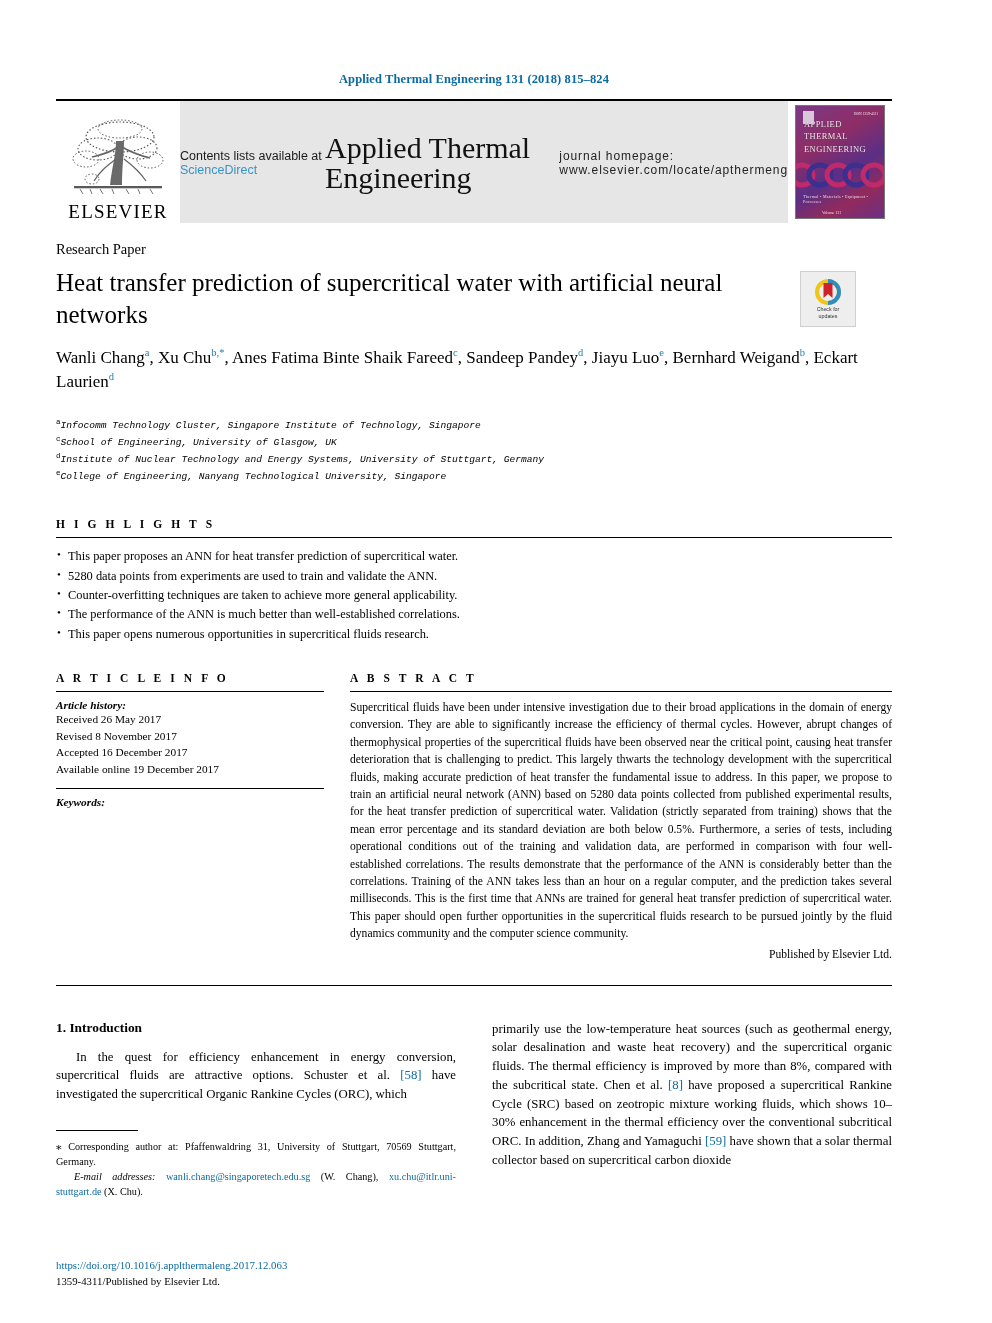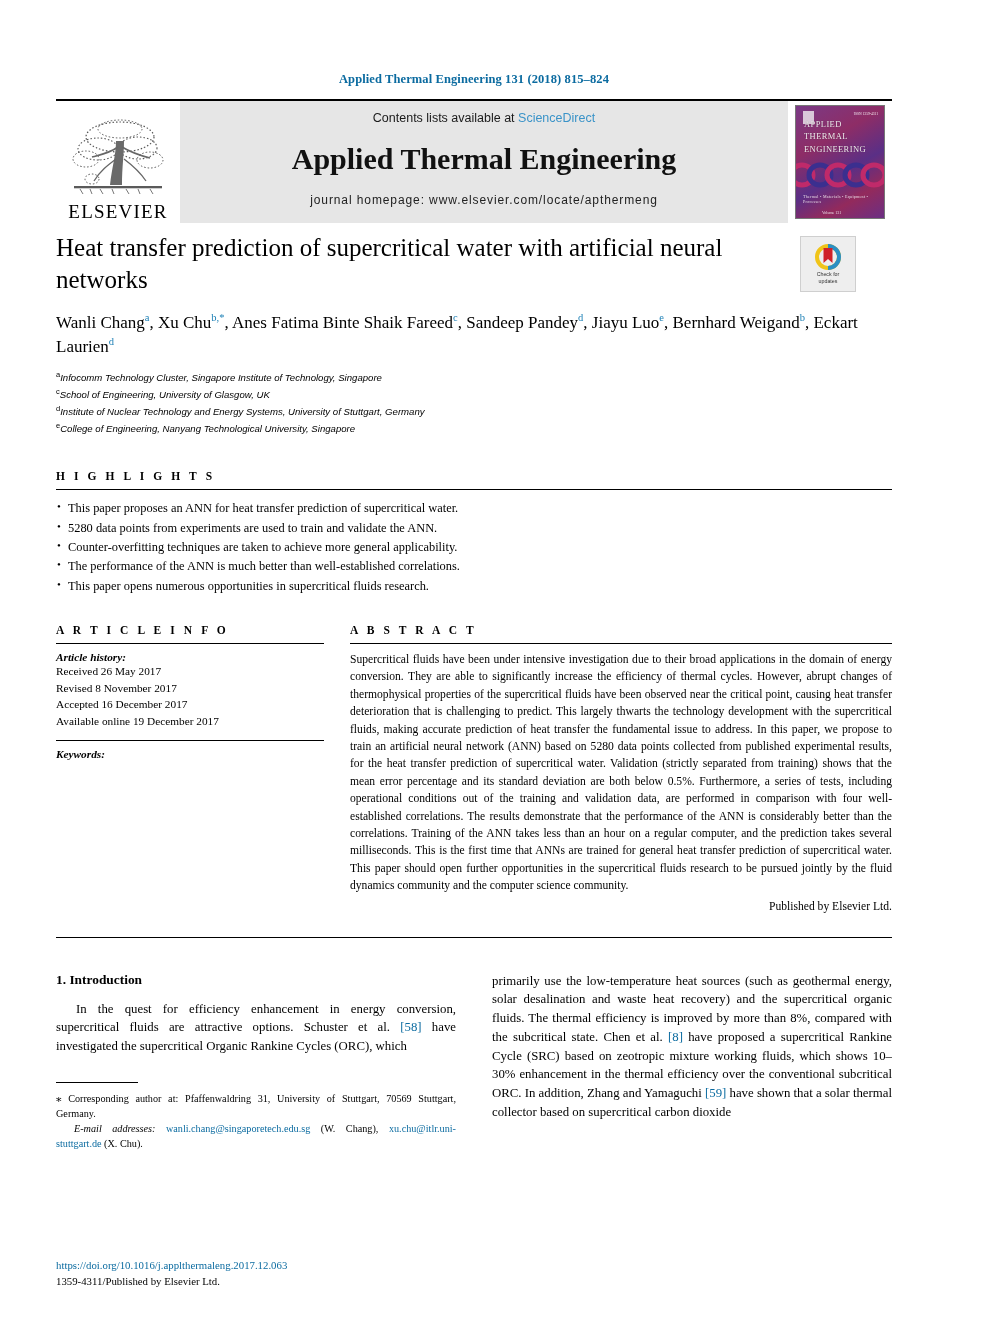--- a/index.html
+++ b/index.html
@@ -57,37 +57,36 @@
     color: #000000;
     font-size: 19px;
     letter-spacing: 1.2px;
     line-height: 1;
     margin-top: 1px;
   }
   .masthead-center {
     flex: 1 1 auto;
     background: #e6e6e6;
     display: flex;
-    flex-direction: column;
+    flex-direction: row;
     align-items: center;
     justify-content: space-between;
-    padding: 10px 0 16px 0;
+    padding: 10px 0 8px 0;
   }
   .contents-line {
     font-family: "Liberation Sans", sans-serif;
     font-size: 12.5px;
     color: #1a1a1a;
   }
   .sd-link { color: #3a93c8; }
   .journal-title {
     font-family: "Liberation Serif", serif;
     font-size: 30px;
     color: #111;
     line-height: 1;
-    font-weight: bold;
   }
   .homepage-line {
     font-family: "Liberation Sans", sans-serif;
     font-size: 12px;
     color: #222;
     letter-spacing: 0.9px;
   }
   .cover-thumb {
     width: 104px;
     flex: 0 0 104px;
@@ -186,25 +185,25 @@
   }
 
   .authors {
     margin-top: 16px;
     font-size: 17px;
     line-height: 1.42;
     font-family: "Liberation Serif", serif;
   }
   .authors sup { color: #1b7fb5; font-size: 10.5px; }
   .affiliations {
-    margin-top: 10px;
+    margin-top: 23px;
     font-size: 9.6px;
     font-style: italic;
     line-height: 1.52;
-    font-family: Liberation Sans, sans-serif;
+    font-family: Liberation Mono, monospace;
   }
   .affiliations sup { font-style: normal; font-size: 7.5px; }
 
   
   .hl-block { margin-top: 34px; }
   .sec-label {
     font-family: "Liberation Serif", serif;
     font-weight: bold;
     font-size: 11.5px;
     letter-spacing: 3.1px;
@@ -369,20 +368,21 @@
             <ellipse cx="78" cy="13" rx="11" ry="10" stroke="#c02a6a"></ellipse>
           </g>
         </svg>
         <div class="cover-foot">Thermal • Materials • Equipment • Processes</div>
         <div class="cover-foot2">Volume 131</div>
       </div>
     </div>
 
   </div>
 
+  <div class="section-type">Research Paper</div>
 
   <div class="title-row">
     <div class="article-title">Heat transfer prediction of supercritical water with artificial neural networks</div>
     <div class="crossmark">
       <svg width="26" height="26" viewBox="0 0 26 26">
         <circle cx="13" cy="13" r="11" fill="none" stroke="#f0c419" stroke-width="4"></circle>
         <path d="M13 2 a11 11 0 0 1 0 22" fill="none" stroke="#2b8fc4" stroke-width="4"></path>
         <path d="M8.5 4 h9 v15 l-4.5 -4 l-4.5 4 z" fill="#cf2128"></path>
       </svg>
       <div class="crossmark-text">

